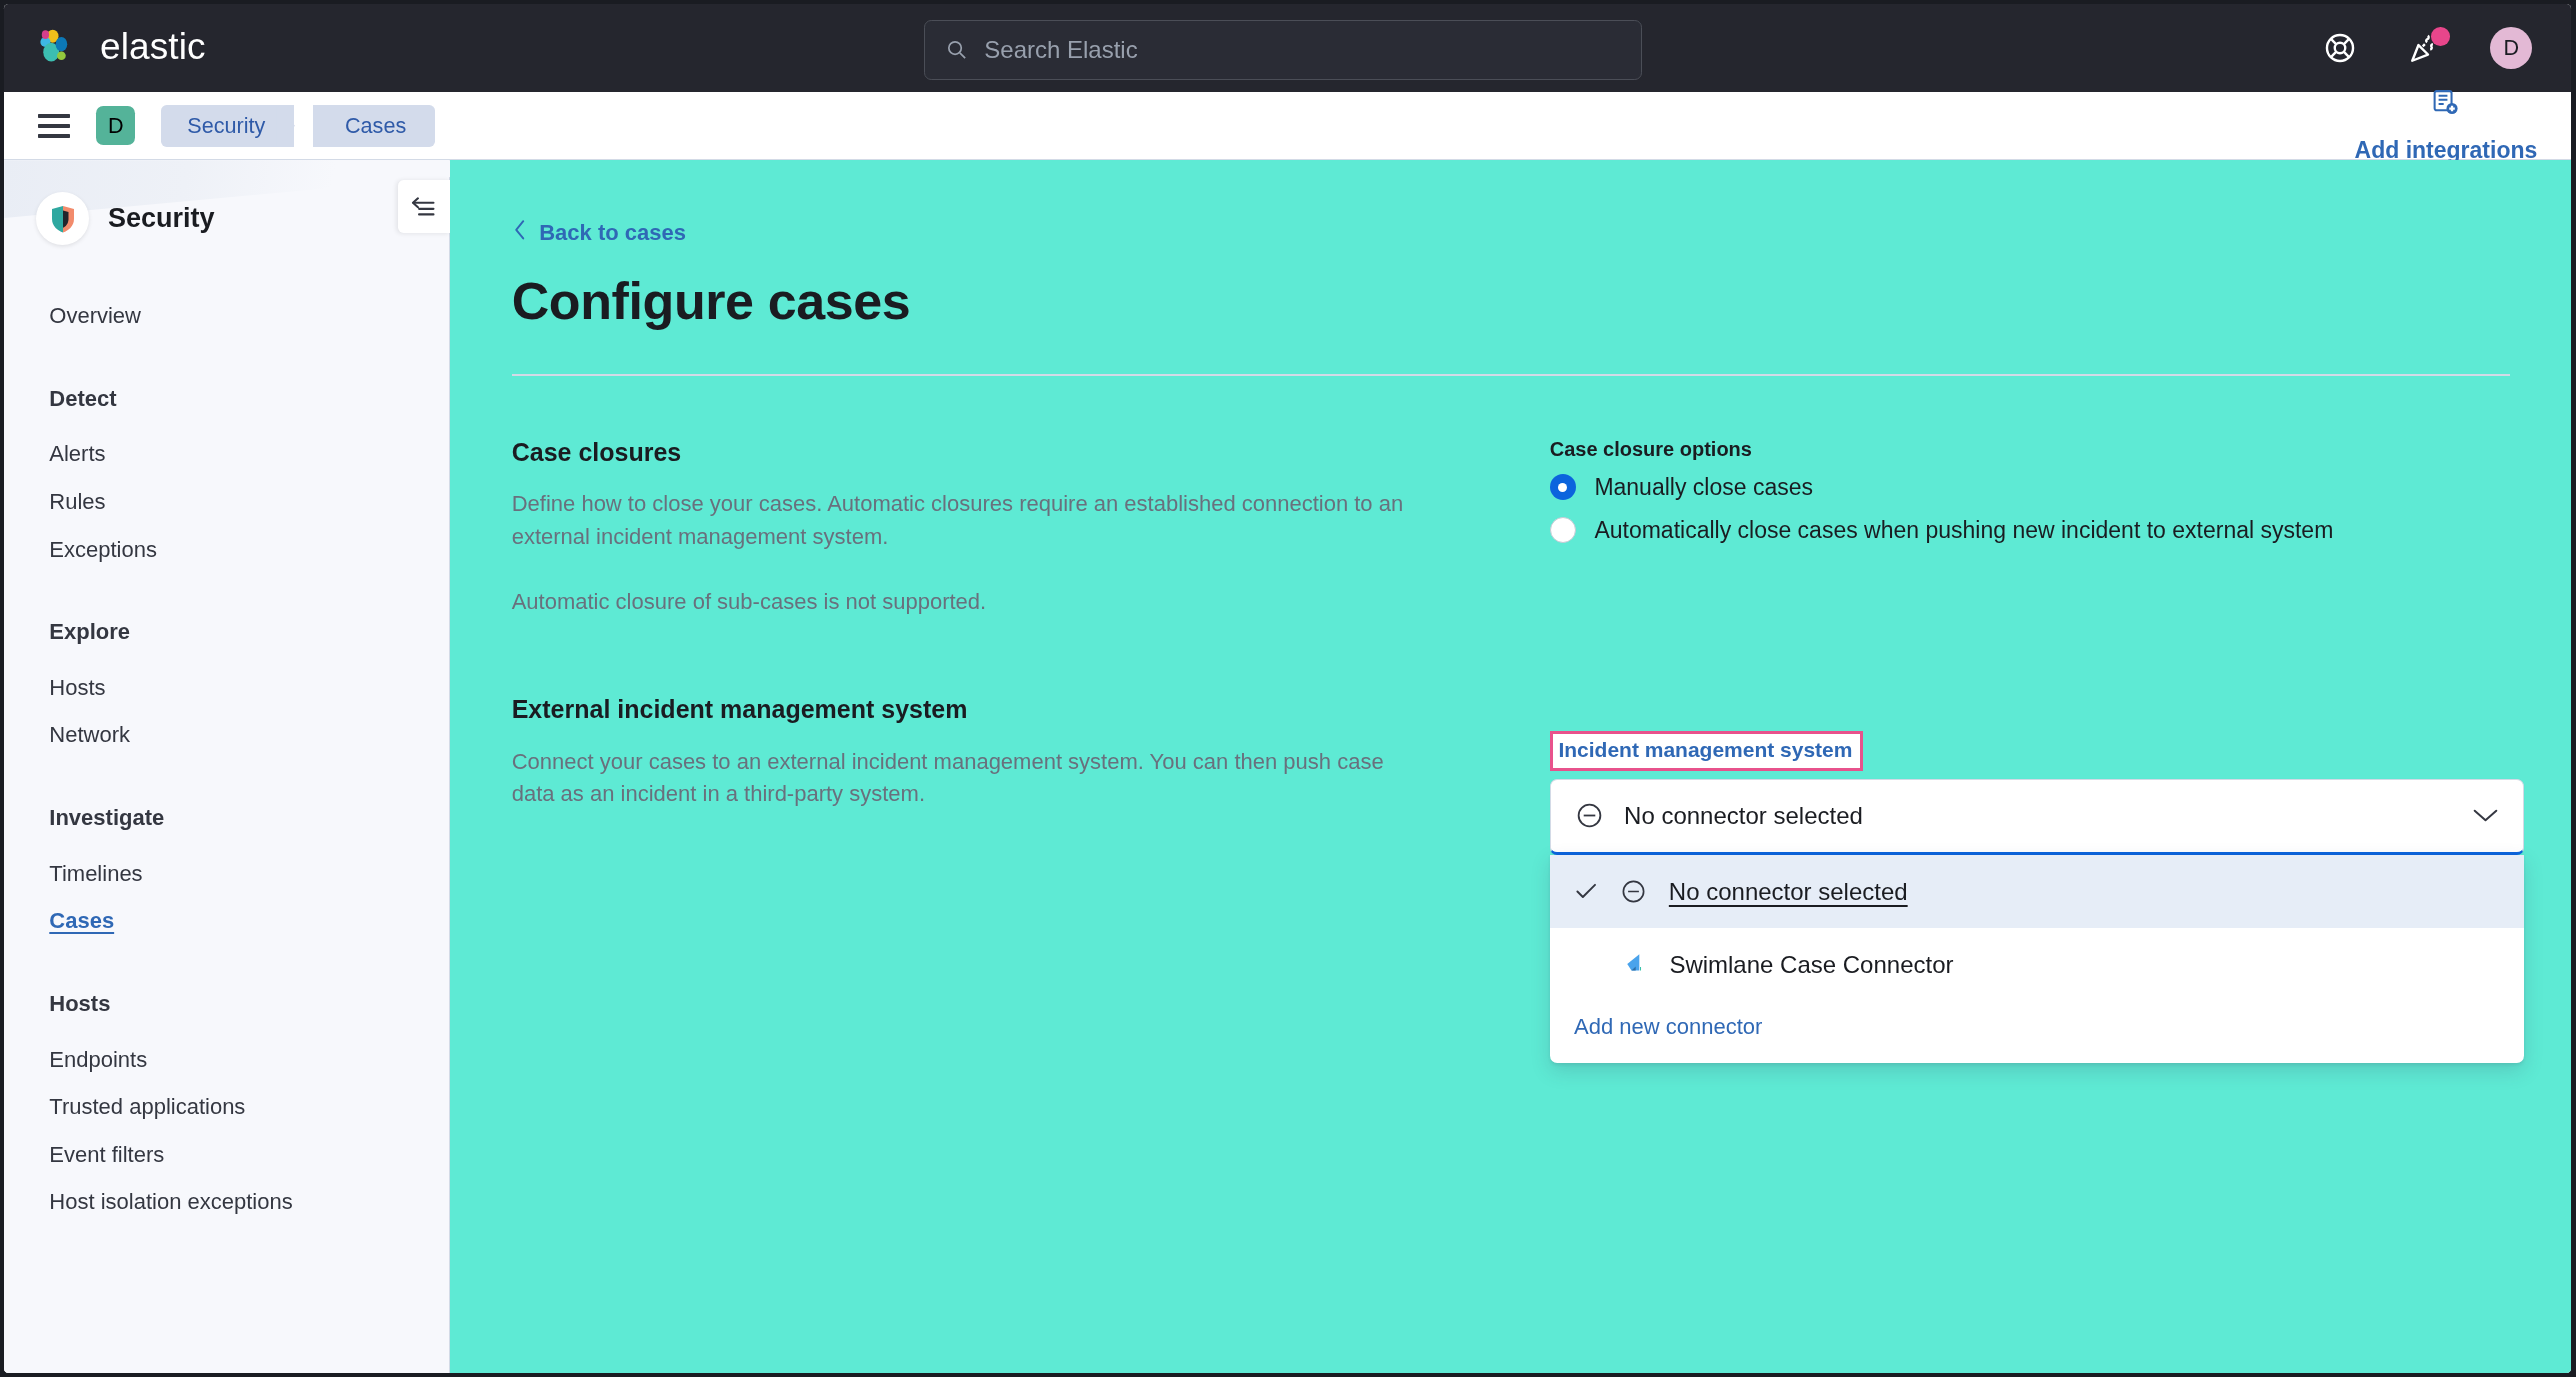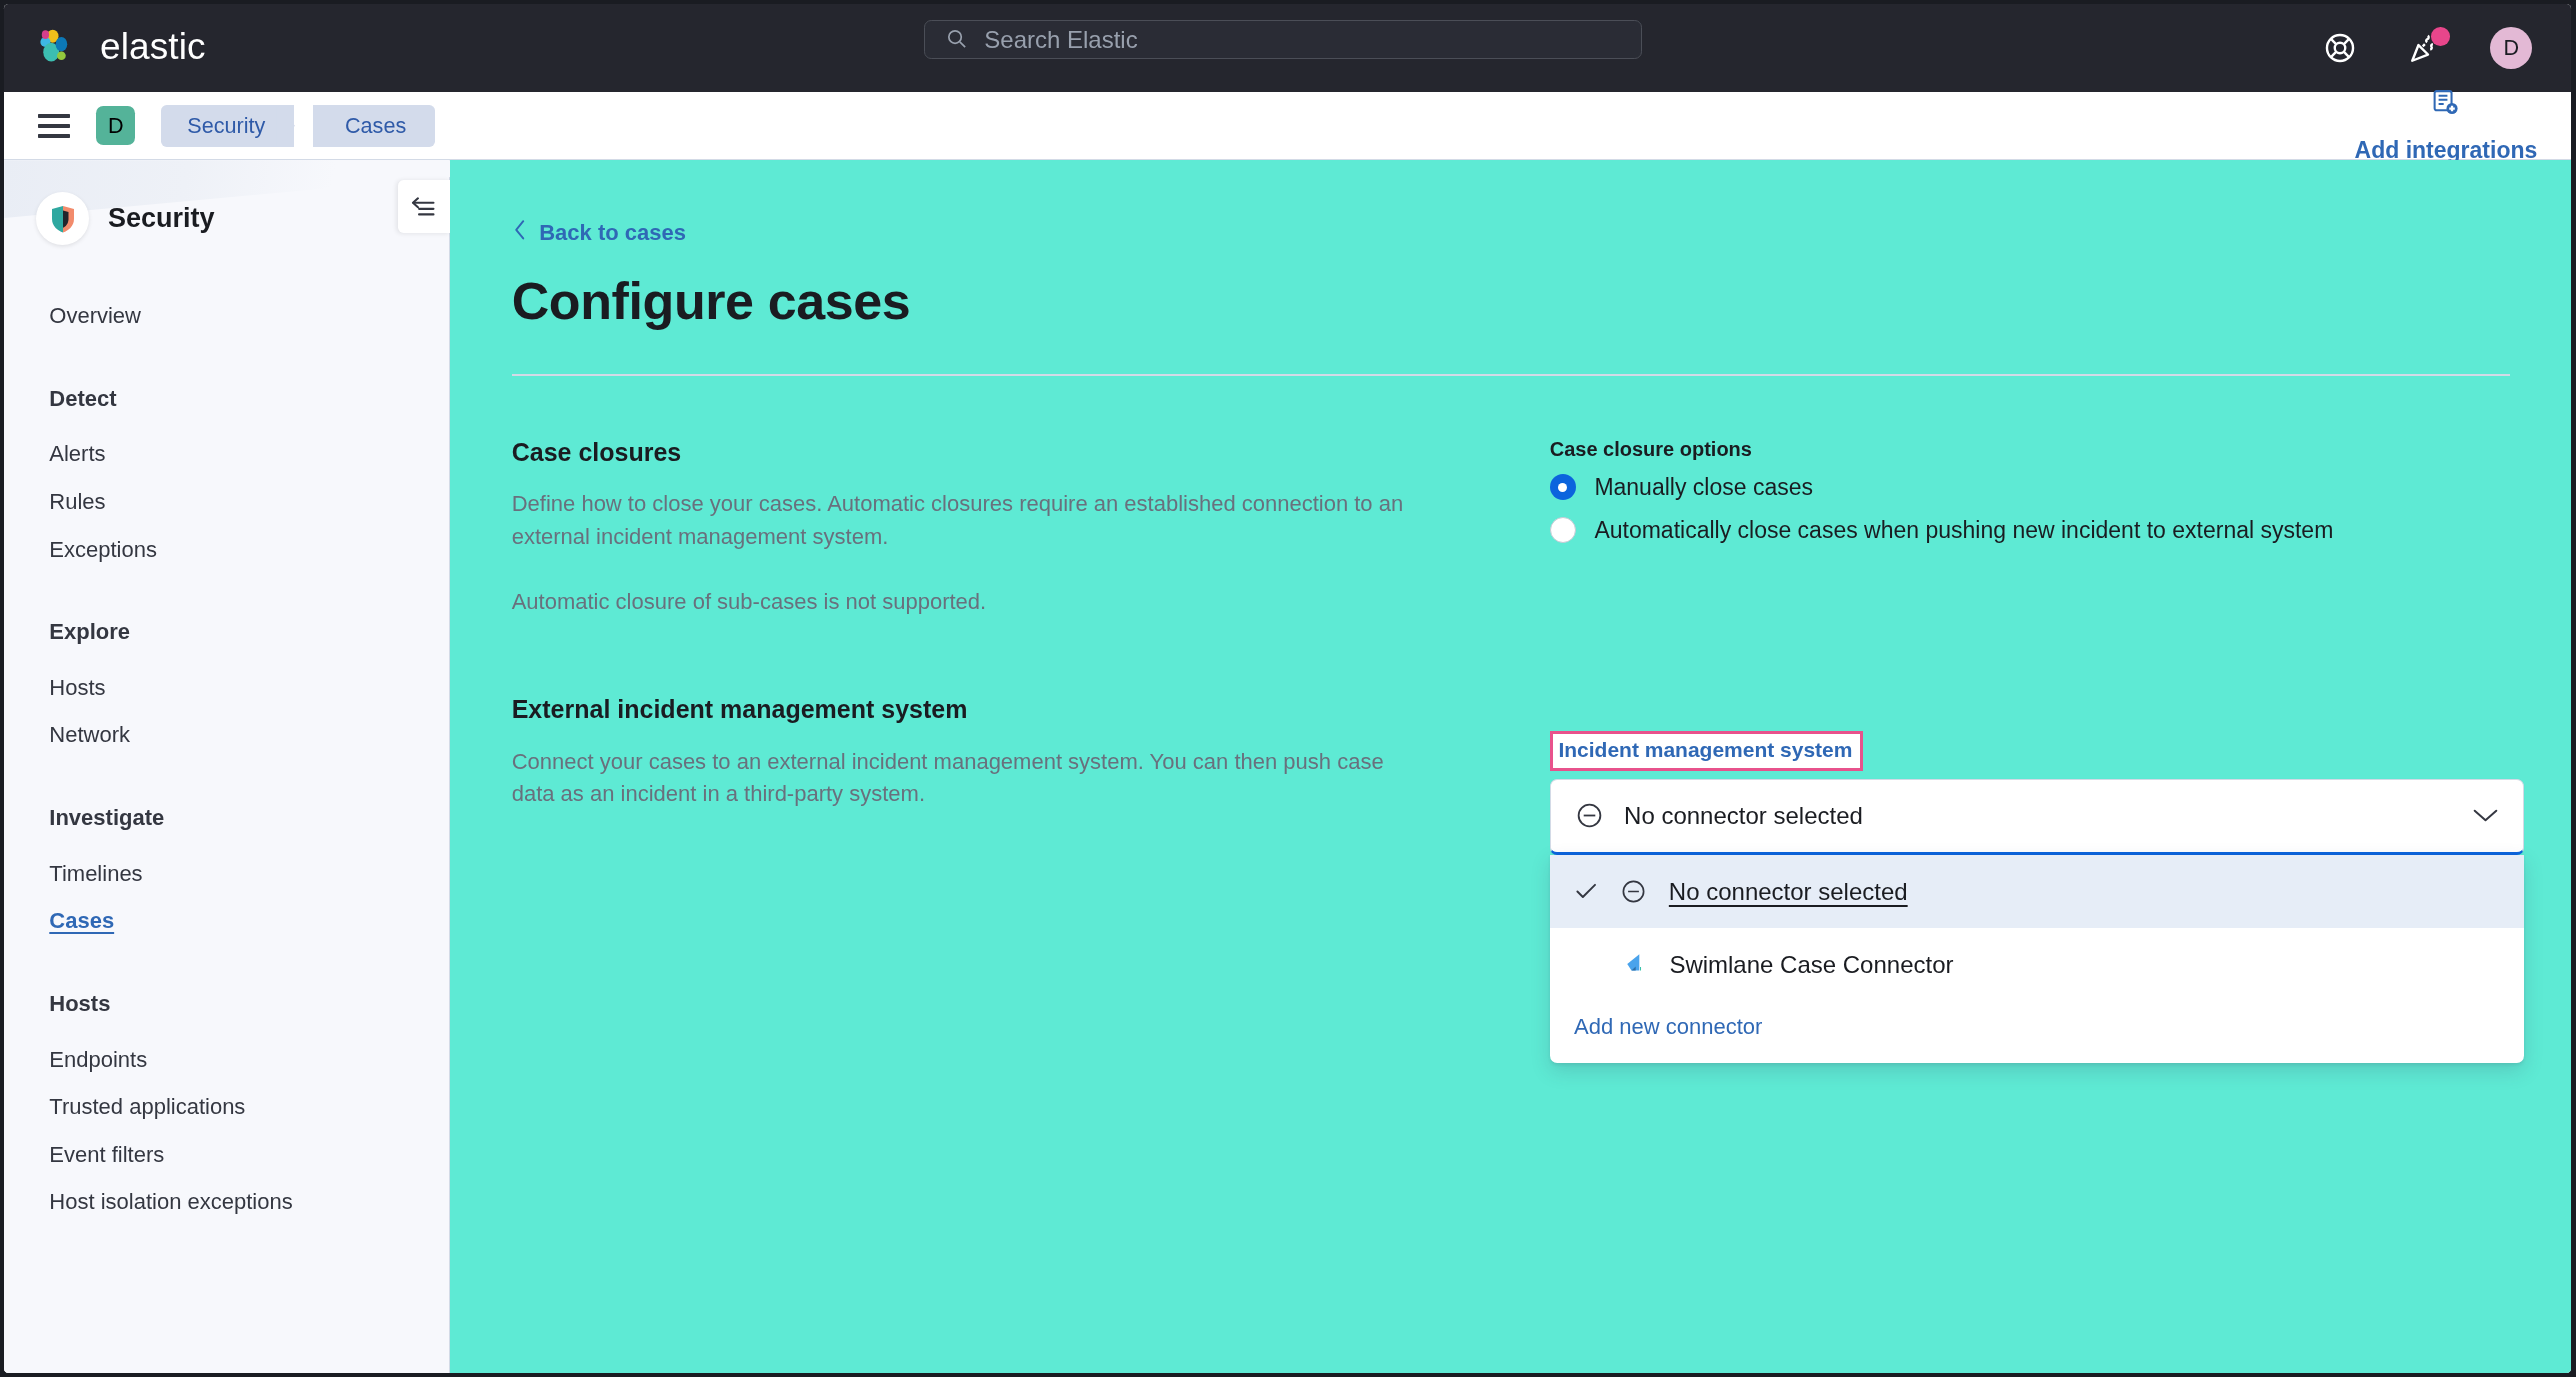--- a/index.html
+++ b/index.html
@@ -34,21 +34,21 @@
   .elastic-logo { width: 45px; height: 45px; position: relative; }
   .brand-name {
     color: #ffffff;
     font-size: 37px;
     font-weight: 400;
     letter-spacing: 0.1px;
   }
   .global-search {
     position: absolute;
     left: 920px; top: 16px;
-    width: 718px; height: 39px;
+    width: 718px; height: 60px;
     background: #2a2c35;
     border: 0.7px solid #4b4e57;
     border-radius: 7.2px;
     display: flex; align-items: center;
     padding: 0 20px;
     gap: 16px;
   }
   .global-search .placeholder {
     color: #98a0ad;
     font-size: 24px;

